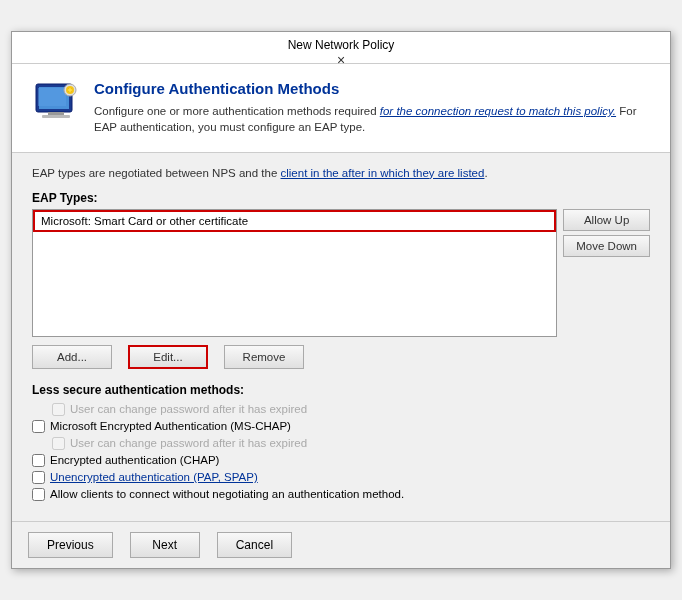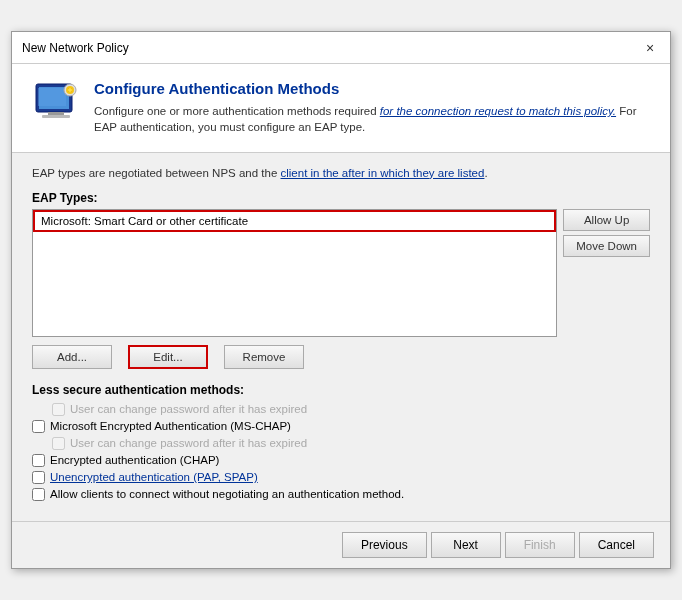--- a/index.html
+++ b/index.html
@@ -21,20 +21,21 @@
       box-shadow: 2px 2px 8px rgba(0,0,0,0.3);
     }
     .title-bar {
       background: #fff;
       border-bottom: 1px solid #ccc;
       display: flex;
       align-items: center;
       justify-content: space-between;
       padding: 6px 10px;
       height: 32px;
+      flex-direction: column;
     }
     .title-bar-text {
       font-size: 12px;
       font-weight: normal;
       color: #000;
     }
     .close-btn {
       width: 20px;
       height: 20px;
       background: none;
@@ -162,22 +163,21 @@
     }
     input[type="checkbox"] {
       width: 13px;
       height: 13px;
       cursor: pointer;
     }
     .footer {
       border-top: 1px solid #ccc;
       padding: 10px 16px;
       display: flex;
-      justify-content: flex-end;
-      gap: 4px;
+      gap: 17px;
       background: #f0f0f0;
     }
     .footer-btn {
       padding: 5px 18px;
       font-size: 12px;
       border: 1px solid #aaa;
       background: linear-gradient(to bottom, #f8f8f8, #e0e0e0);
       cursor: pointer;
       min-width: 70px;
     }
@@ -263,16 +263,15 @@
     </div>
     <div class="checkbox-row">
       <input type="checkbox" id="noAuth" style="">
       <label for="noAuth">Allow clients to connect without negotiating an authentication method.</label>
     </div>
   </div>
 
   <div class="footer">
     <button class="footer-btn">Previous</button>
     <button class="footer-btn">Next</button>
-    <button class="footer-btn" disabled="">Finish</button>
     <button class="footer-btn">Cancel</button>
   </div>
 </div>
 
 </body></html>

